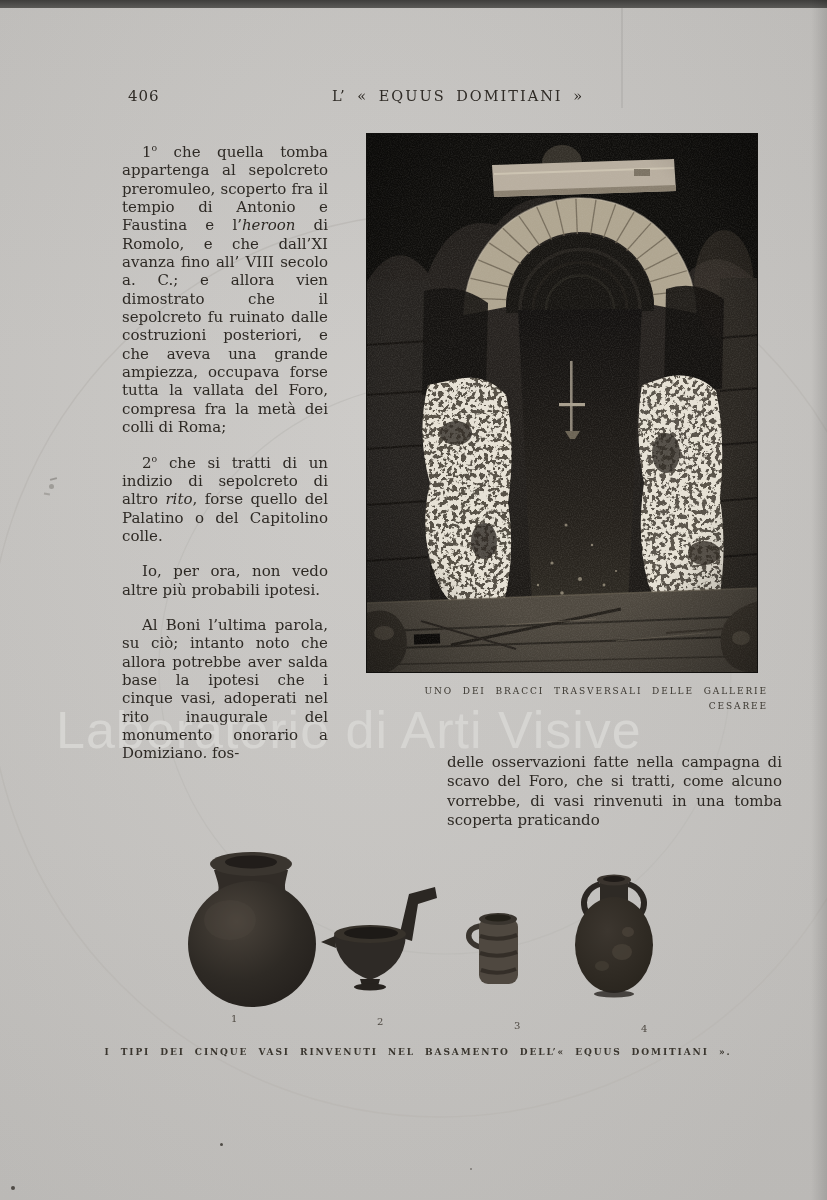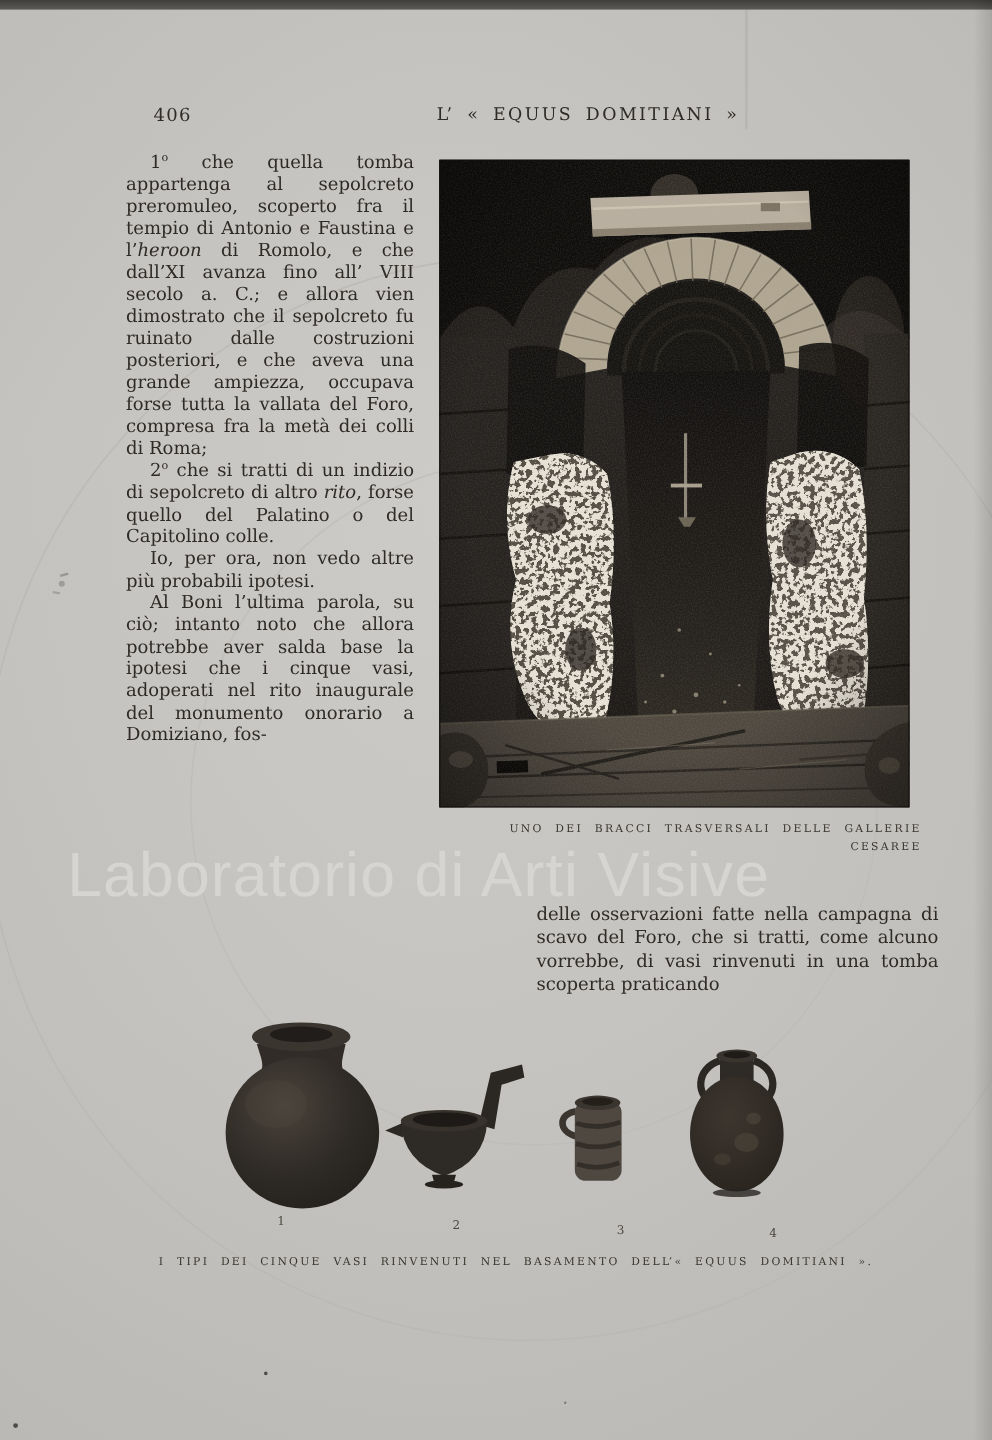--- a/index.html
+++ b/index.html
@@ -17,36 +17,36 @@
   .fold-line{position:absolute;top:8px;left:621px;width:2px;height:100px;background:rgba(0,0,0,0.06);}
   .speck{position:absolute;border-radius:50%;background:#4f4b46;}
 
   
   .wm{position:absolute;left:0;top:0;width:827px;height:1200px;pointer-events:none;}
   .wm-text{position:absolute;white-space:nowrap;font-family:"Liberation Sans","DejaVu Sans",sans-serif;color:#d6d5d2;}
   .wm-l1{left:56px;top:700px;font-size:52px;letter-spacing:1px;}
   .wm-l2{left:56px;top:764px;font-size:52px;letter-spacing:4px;}
 
   .pageno{position:absolute;left:128px;top:87px;font-size:15px;letter-spacing:1px;color:#2f2b26;}
-  .runtitle{position:absolute;left:458px;top:88px;transform:translateX(-50%);font-size:14.5px;letter-spacing:2px;word-spacing:4px;color:#2f2b26;white-space:nowrap;margin-left:32px;}
+  .runtitle{position:absolute;left:458px;top:88px;transform:translateX(-50%);font-size:14.5px;letter-spacing:2px;word-spacing:4px;color:#2f2b26;white-space:nowrap;}
 
   .colL{
     position:absolute;left:105px;top:126px;width:240px;height:632px;overflow:hidden;
     font-size:15px;line-height:18.35px;text-align:justify;
   }
-  .colL p{margin:0;text-indent:20px;}
+  .colL p{margin:17px;text-indent:20px;}
   .it{font-style:italic;}
   .sup{font-size:0.62em;vertical-align:super;line-height:0;}
 
   .contL{position:absolute;left:104px;top:753px;width:338px;font-size:15px;line-height:19.4px;text-align:justify;}
   .contR{position:absolute;left:447px;top:753px;width:335px;font-size:15px;line-height:19.4px;text-align:justify;}
 
   .photo{position:absolute;left:366px;top:133px;width:392px;height:540px;}
   .cap1{position:absolute;left:356px;top:684px;width:412px;text-align:right;font-size:9px;letter-spacing:1.9px;word-spacing:5px;line-height:15px;color:#3a362f;}
-  .cap2{position:absolute;left:60px;top:1044px;width:740px;text-align:center;font-size:9px;letter-spacing:1.9px;word-spacing:5px;line-height:16px;color:#3a362f;}
+  .cap2{position:absolute;left:48px;top:1044px;width:740px;text-align:center;font-size:9px;letter-spacing:1.9px;word-spacing:5px;line-height:16px;color:#3a362f;font-weight:bold;}
 
   .vases{position:absolute;left:150px;top:840px;width:580px;height:180px;}
   .vnum{position:absolute;font-size:10px;color:#4d4841;}
   .vnum1{left:231px;top:1013px;}
   .vnum2{left:377px;top:1016px;}
   .vnum3{left:514px;top:1020px;}
   .vnum4{left:641px;top:1023px;}
 
   .pencil{position:absolute;background:rgba(70,66,60,0.35);}
   .pm1{left:50px;top:478px;width:7px;height:2px;transform:rotate(-15deg);}

